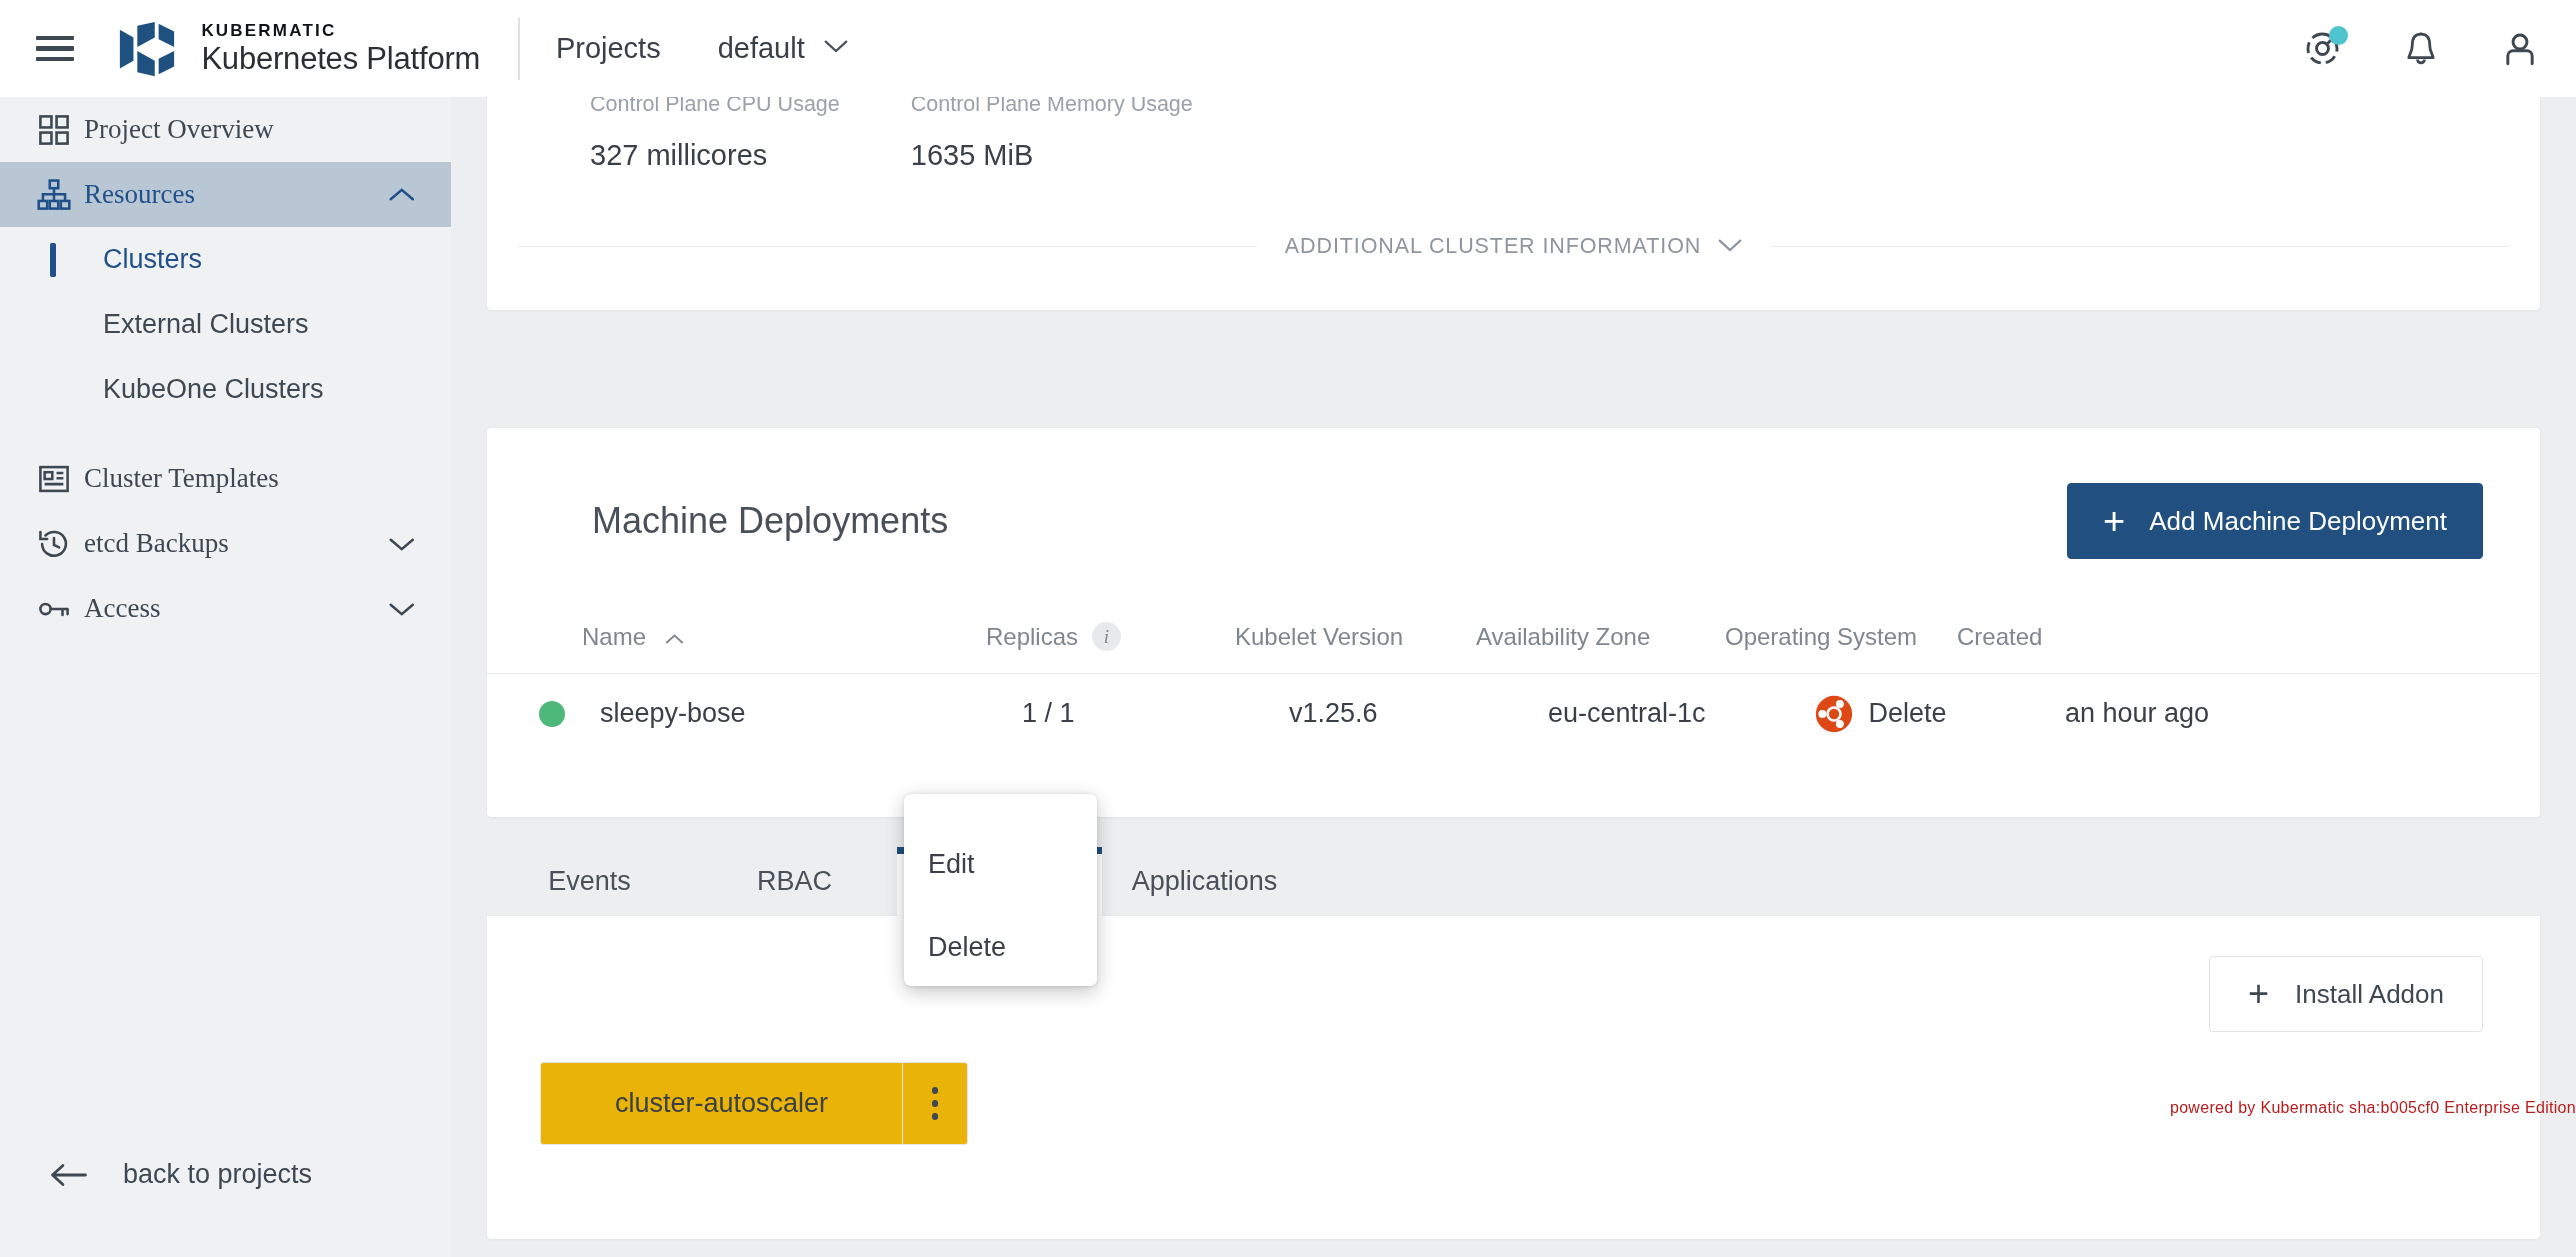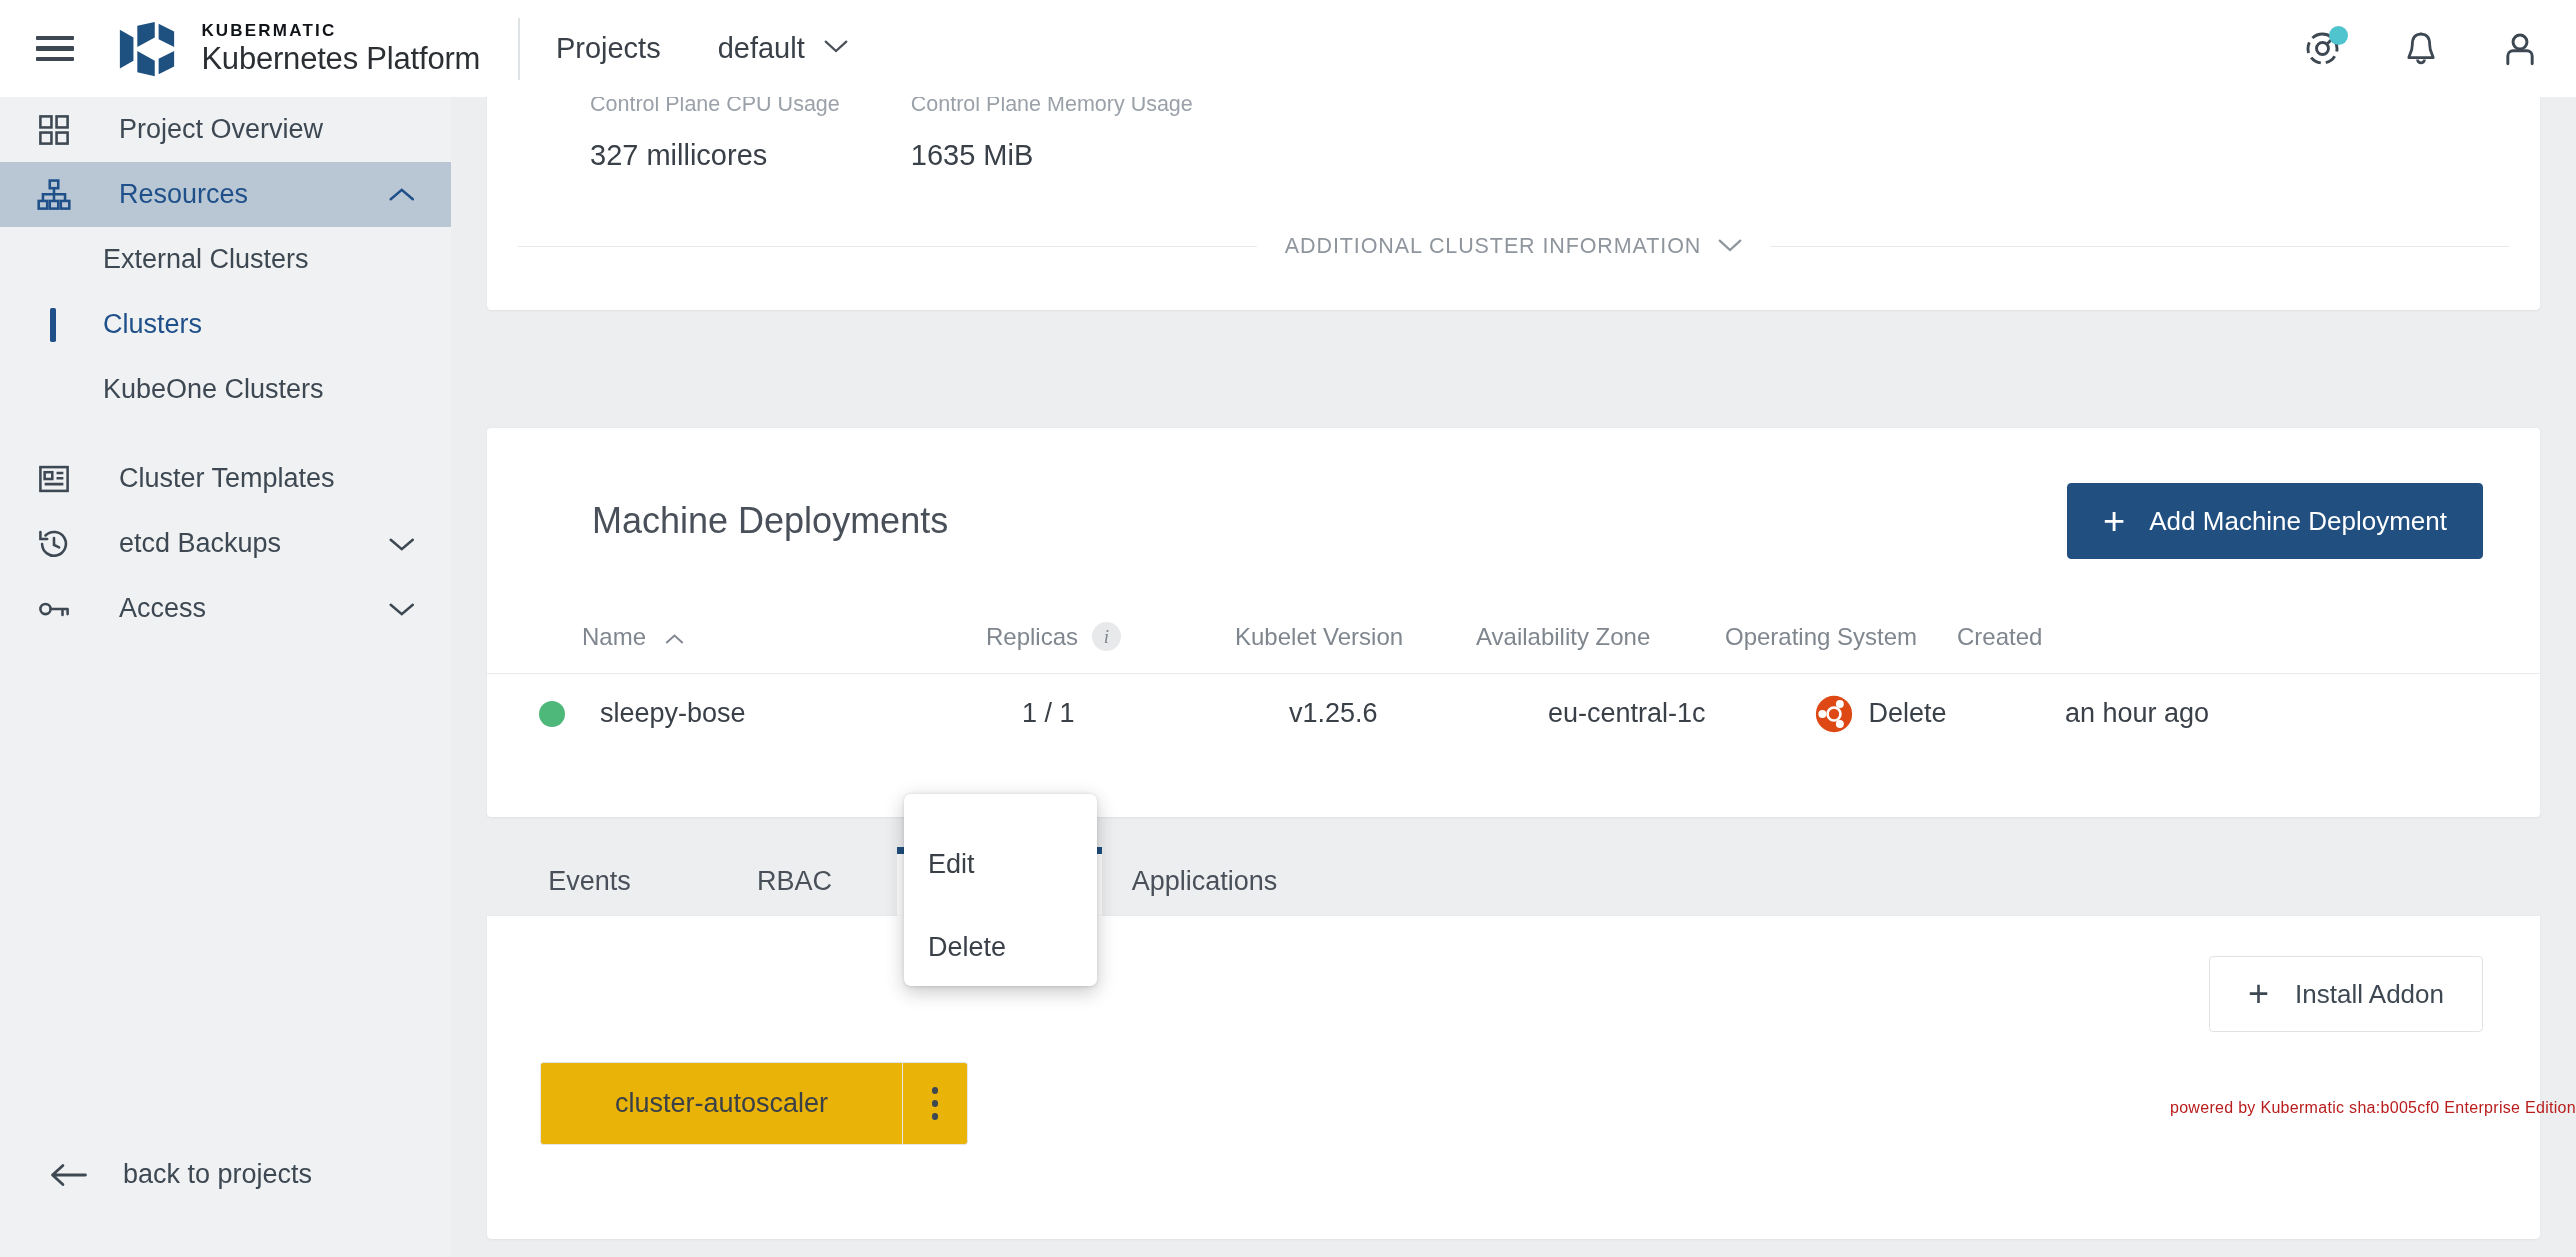--- a/index.html
+++ b/index.html
@@ -59,21 +59,21 @@
     background: #eff1f3;
     z-index: 30;
   }
   .nav-item {
     position: relative;
     display: flex; align-items: center;
     height: 65px; padding-left: 33px; cursor: pointer;
     color: #3d4852; font-size: 27px;
   }
   .nav-item .nic { width: 41px; height: 41px; display: flex; align-items: center; justify-content: center; flex: 0 0 41px; }
-  .nav-item .nlabel { margin-left: 45px; white-space: nowrap; }
+  .nav-item .nlabel { margin-left: 10px; white-space: nowrap; font-family: Liberation Serif, serif; }
   .nav-item .nchev { position: absolute; right: 36px; top: 50%; transform: translateY(-50%); }
   .nav-item.active { background: #b9c7d5; color: #1f5089; }
   .nav-item.active .nlabel { color: #1f5089; }
 
   .nav-sub {
     position: relative;
     display: flex; align-items: center;
     height: 65px; padding-left: 103px; cursor: pointer;
     color: #3d4852; font-size: 27px;
   }
@@ -315,26 +315,26 @@
         </svg>
       </span>
       <span class="nlabel">Resources</span>
       <span class="nchev">
         <svg width="27.5" height="17" viewBox="0 0 32 20">
             <path d="M3 15 L16 4 L29 15" stroke="#1f5089" stroke-width="3" fill="none" stroke-linecap="round"></path>
           </svg>
       </span>
     </div>
 
-    <div class="nav-sub">
-      <span>External Clusters</span>
-    </div>
     <div class="nav-sub selected">
       <span class="sel-bar"></span>
       <span>Clusters</span>
+    </div>
+    <div class="nav-sub">
+      <span>External Clusters</span>
     </div>
     <div class="nav-sub">
       <span>KubeOne Clusters</span>
     </div>
 
     <div class="nav-gap"></div>
 
     <div class="nav-item">
       <span class="nic">
         <svg width="34" height="34" viewBox="0 0 40 40">

